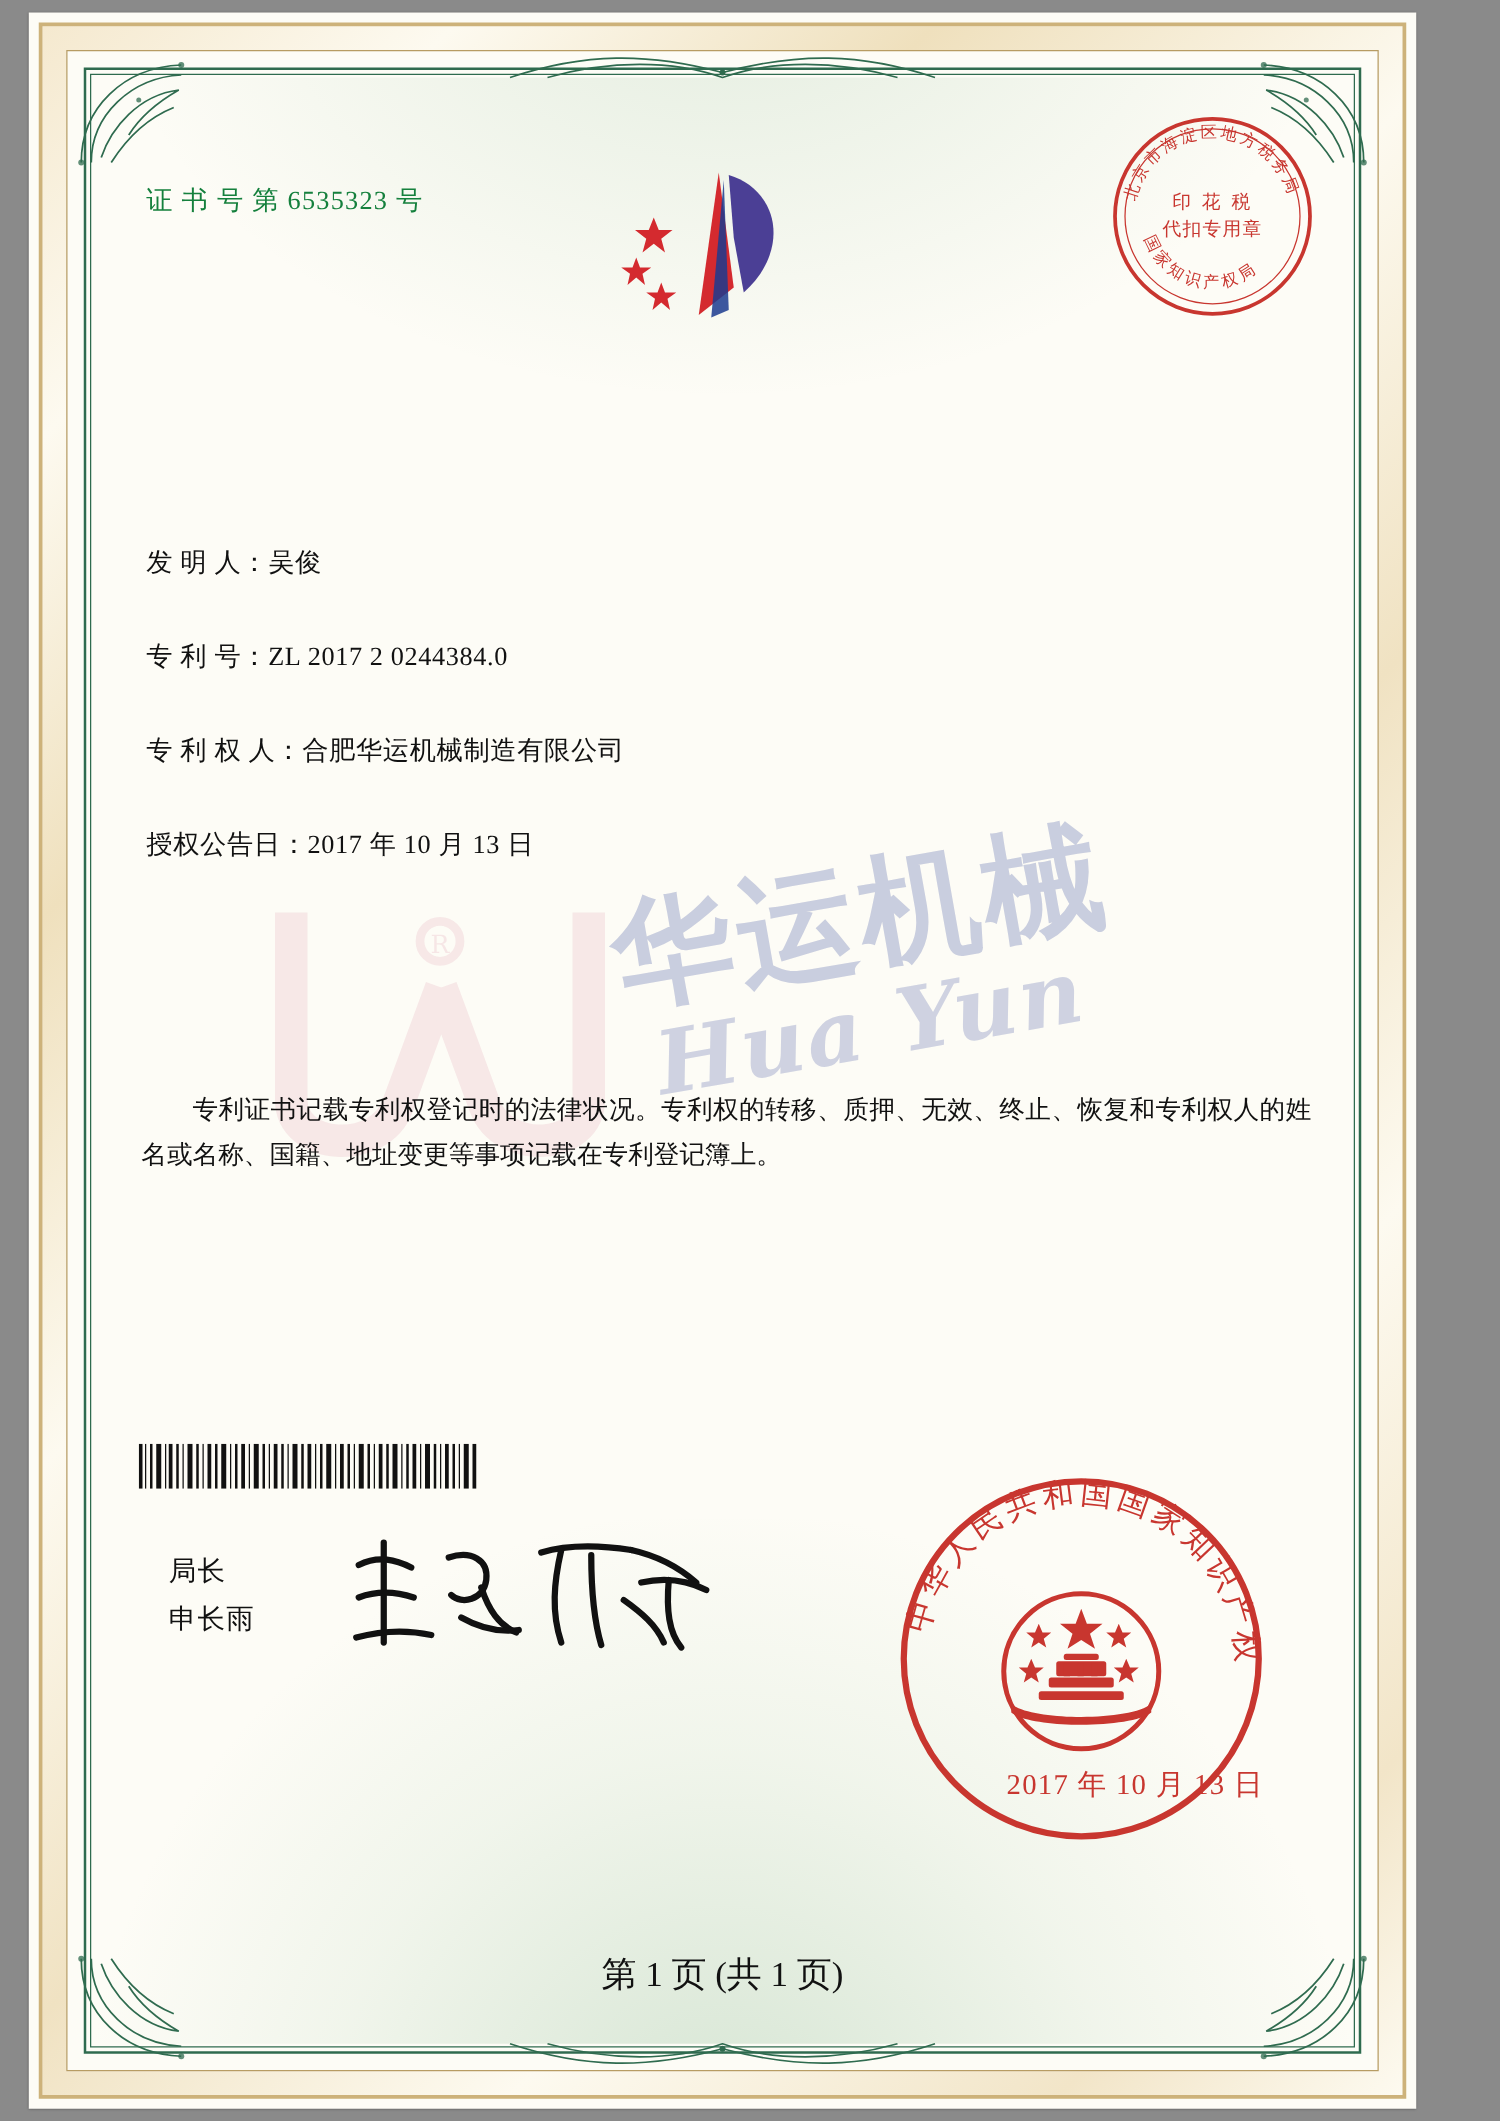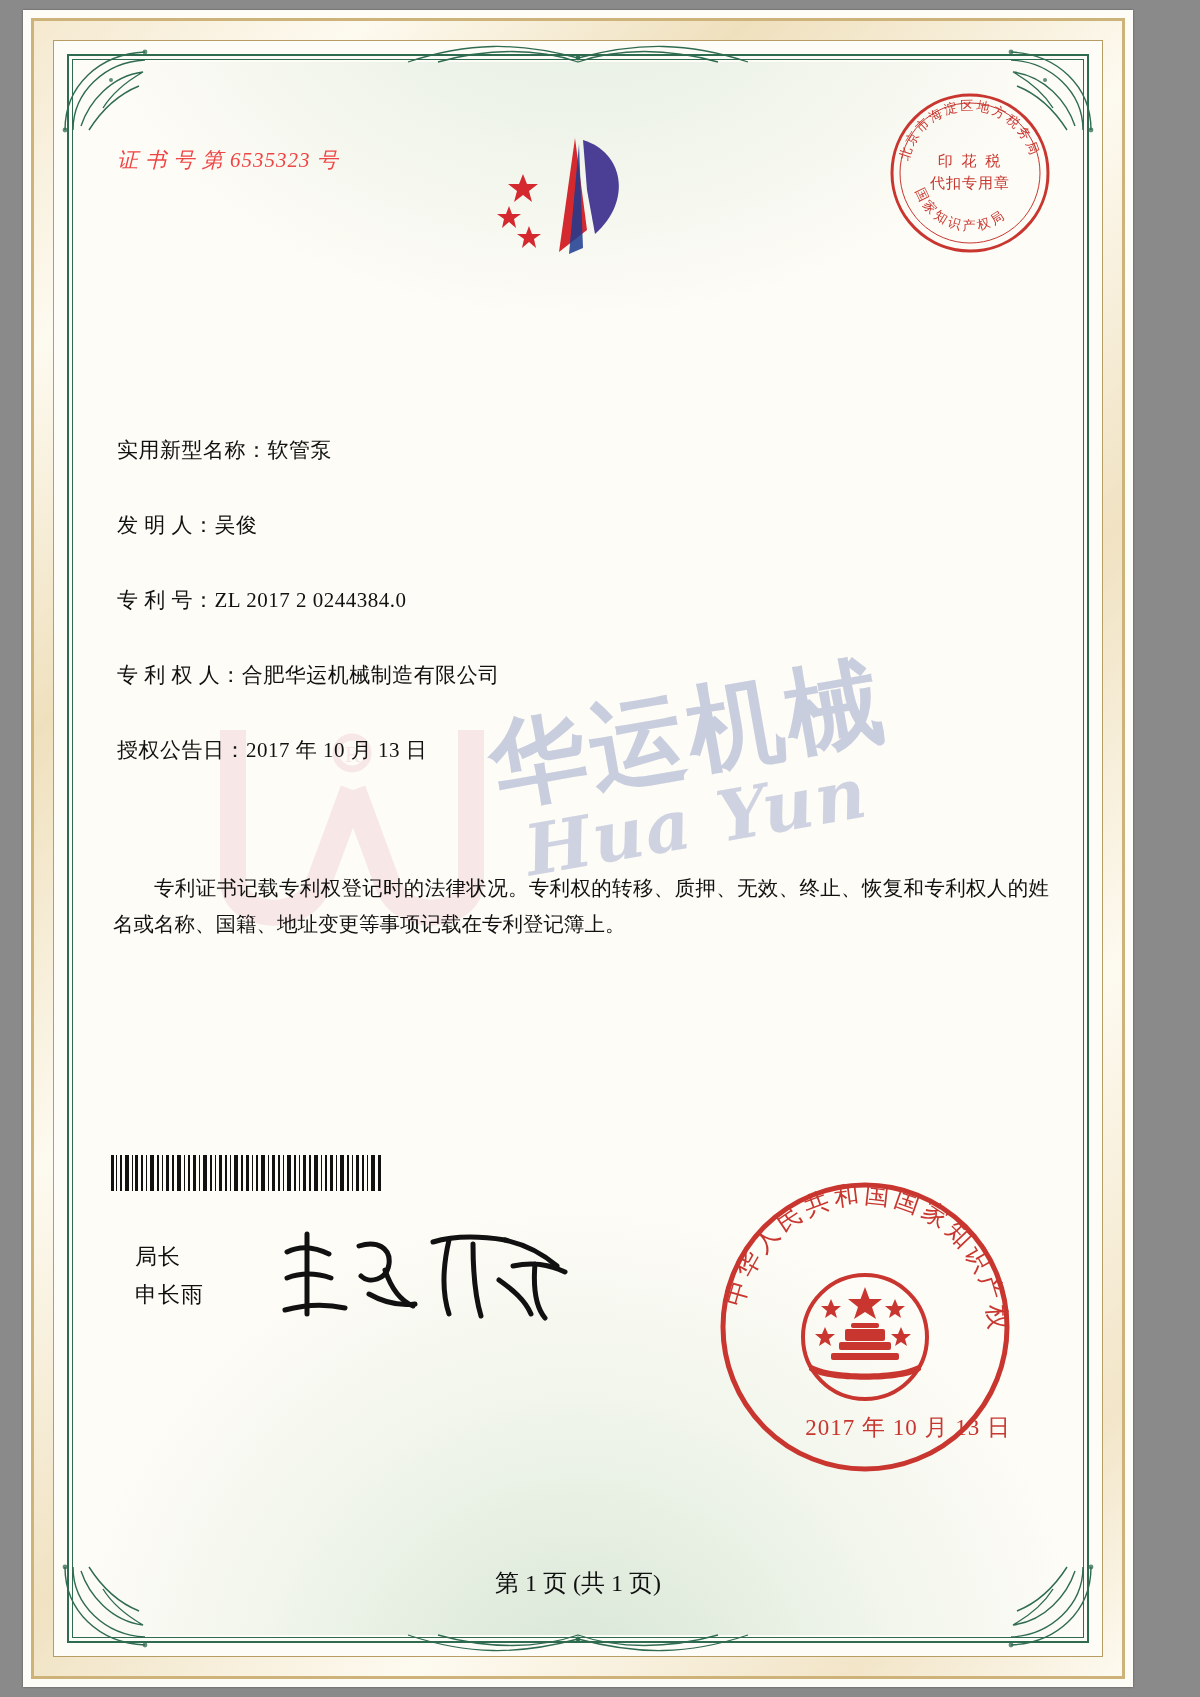--- a/index.html
+++ b/index.html
@@ -98,23 +98,22 @@
     left: 60px; top: 60px;
     right: 60px; bottom: 60px;
   }
 
   .cert-no {
     position: absolute;
     left: 34px;
     top: 76px;
     font-size: 21px;
     letter-spacing: 1px;
-    color: #ef4444;
+    color: #15803d;
     white-space: nowrap;
-    font-style: italic;
   }
 
   
   .logo {
     position: absolute;
     left: 50%;
     top: 60px;
     transform: translateX(-50%);
     width: 190px;
     height: 140px;
@@ -217,21 +216,21 @@
     letter-spacing: 1px;
     font-family: "Liberation Serif", serif;
     white-space: nowrap;
   }
 
   .page-footer {
     position: absolute;
     left: 0; right: 0;
     bottom: 28px;
     text-align: center;
-    font-size: 24px;
+    font-size: 28px;
     color: #111;
   }
 
   
   .watermark {
     position: absolute;
     left: 120px;
     top: 590px;
     width: 790px;
     height: 320px;
@@ -407,23 +406,20 @@
           </g>
           <circle cx="149" cy="63" r="16" fill="none" stroke="#e8b9c4" stroke-width="7" opacity="0.85"></circle>
           <text x="149" y="72" text-anchor="middle" font-size="20" fill="#e8b9c4" opacity="0.9" font-family="'DejaVu Serif',serif">R</text>
         </svg>
       </div>
       <div class="wm-cn">华运机械</div>
       <div class="wm-en">Hua Yun</div>
     </div>
 
     <div class="fields">
-      <div class="field">
-        <span class="lbl">实用新型名称：</span><span class="val">软管泵</span>
-      </div>
       <div class="field">
         <span class="lbl spaced-3">发 明 人：</span><span class="val">吴俊</span>
       </div>
       <div class="field">
         <span class="lbl spaced-3">专 利 号：</span><span class="val">ZL 2017 2 0244384.0</span>
       </div>
       <div class="field">
         <span class="lbl spaced-2">专 利 权 人：</span><span class="val">合肥华运机械制造有限公司</span>
       </div>
       <div class="field">

